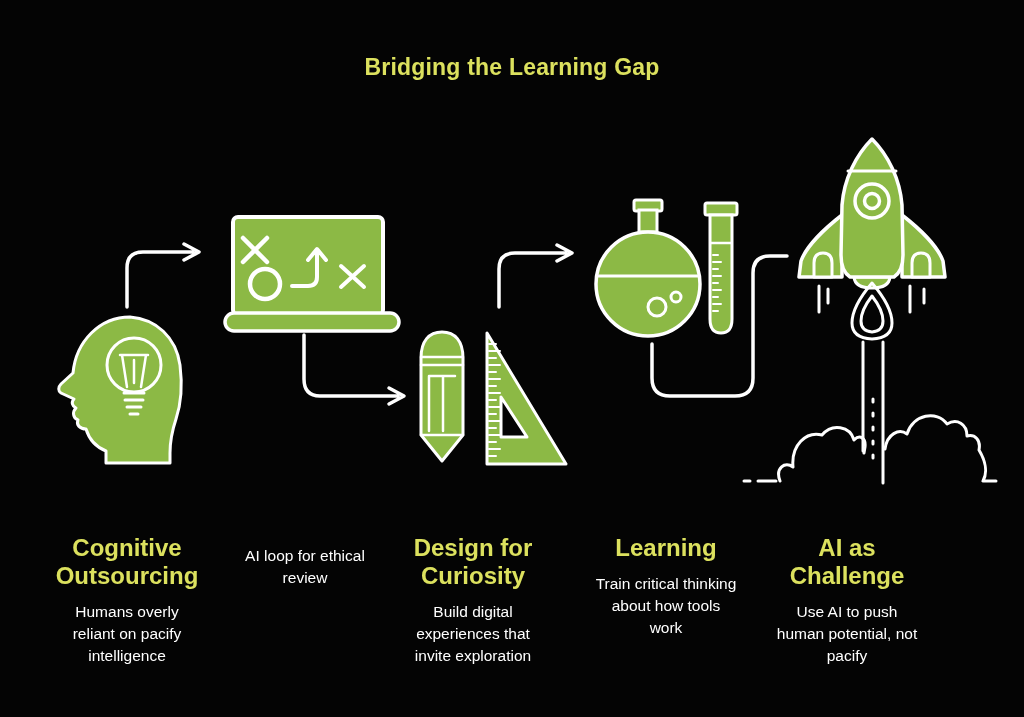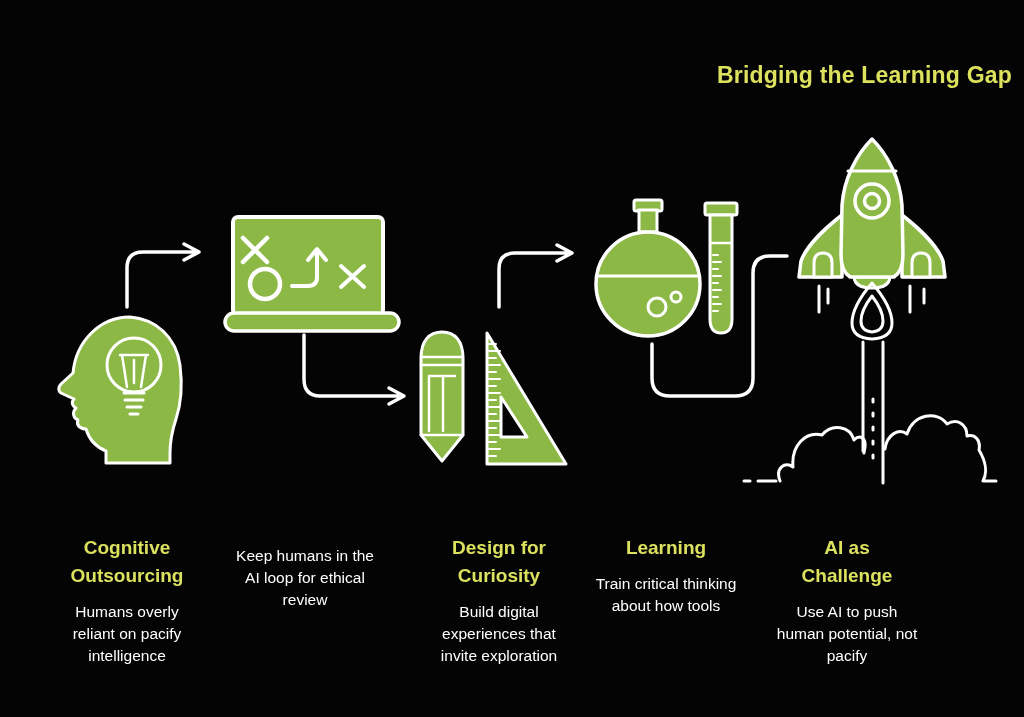--- a/index.html
+++ b/index.html
@@ -12,37 +12,37 @@
   html,body{margin:0;padding:0;background:#000;}
   .canvas{
     position:relative;
     width:1024px;height:717px;
     background:var(--background);
     overflow:hidden;
     font-family:"Liberation Sans","DejaVu Sans",sans-serif;
   }
   .title{
     position:absolute;top:50px;left:0;right:0;
-    margin:12px;text-align:right;
+    margin:4px;text-align:center;
     font-size:23px;font-weight:bold;
     color:var(--heading);
     letter-spacing:.2px;
   }
   svg{position:absolute;overflow:visible;}
   .grn{fill:var(--accent);stroke:var(--line);}
   .wht{fill:none;stroke:var(--line);}
   .hole{fill:var(--background);stroke:var(--line);}
   .step{
     position:absolute;top:534px;
     transform:translateX(-50%);
     text-align:center;
   }
   .step h2{
     margin:0;
-    font-size:19px;font-weight:bold;line-height:28px;
+    font-size:24px;font-weight:bold;line-height:28px;
     color:var(--heading);
   }
   .step p{
     margin:11px 0 10px 0;
     font-size:15.5px;line-height:22px;
     color:var(--body_text);
   }
   .step span{display:block;white-space:nowrap;}
 </style>
 </head>
@@ -127,45 +127,45 @@
     </h2>
     <p>
       <span>Humans overly</span>
       <span>reliant on pacify</span>
       <span>intelligence</span>
     </p>
   </div>
 
   <div class="step" style="left:305px">
     <p>
-      <span>Keep humans in the</span>
       <span>AI loop for ethical</span>
       <span>review</span>
     </p>
   </div>
 
-  <div class="step" style="left:499px">
+  <div class="step" style="left:473px">
     <h2>
       <span>Design for</span>
       <span>Curiosity</span>
     </h2>
     <p>
       <span>Build digital</span>
       <span>experiences that</span>
       <span>invite exploration</span>
     </p>
   </div>
 
   <div class="step" style="left:666px">
     <h2>
       <span>Learning</span>
     </h2>
     <p>
       <span>Train critical thinking</span>
       <span>about how tools</span>
+      <span>work</span>
     </p>
   </div>
 
   <div class="step" style="left:847px">
     <h2>
       <span>AI as</span>
       <span>Challenge</span>
     </h2>
     <p>
       <span>Use AI to push</span>

